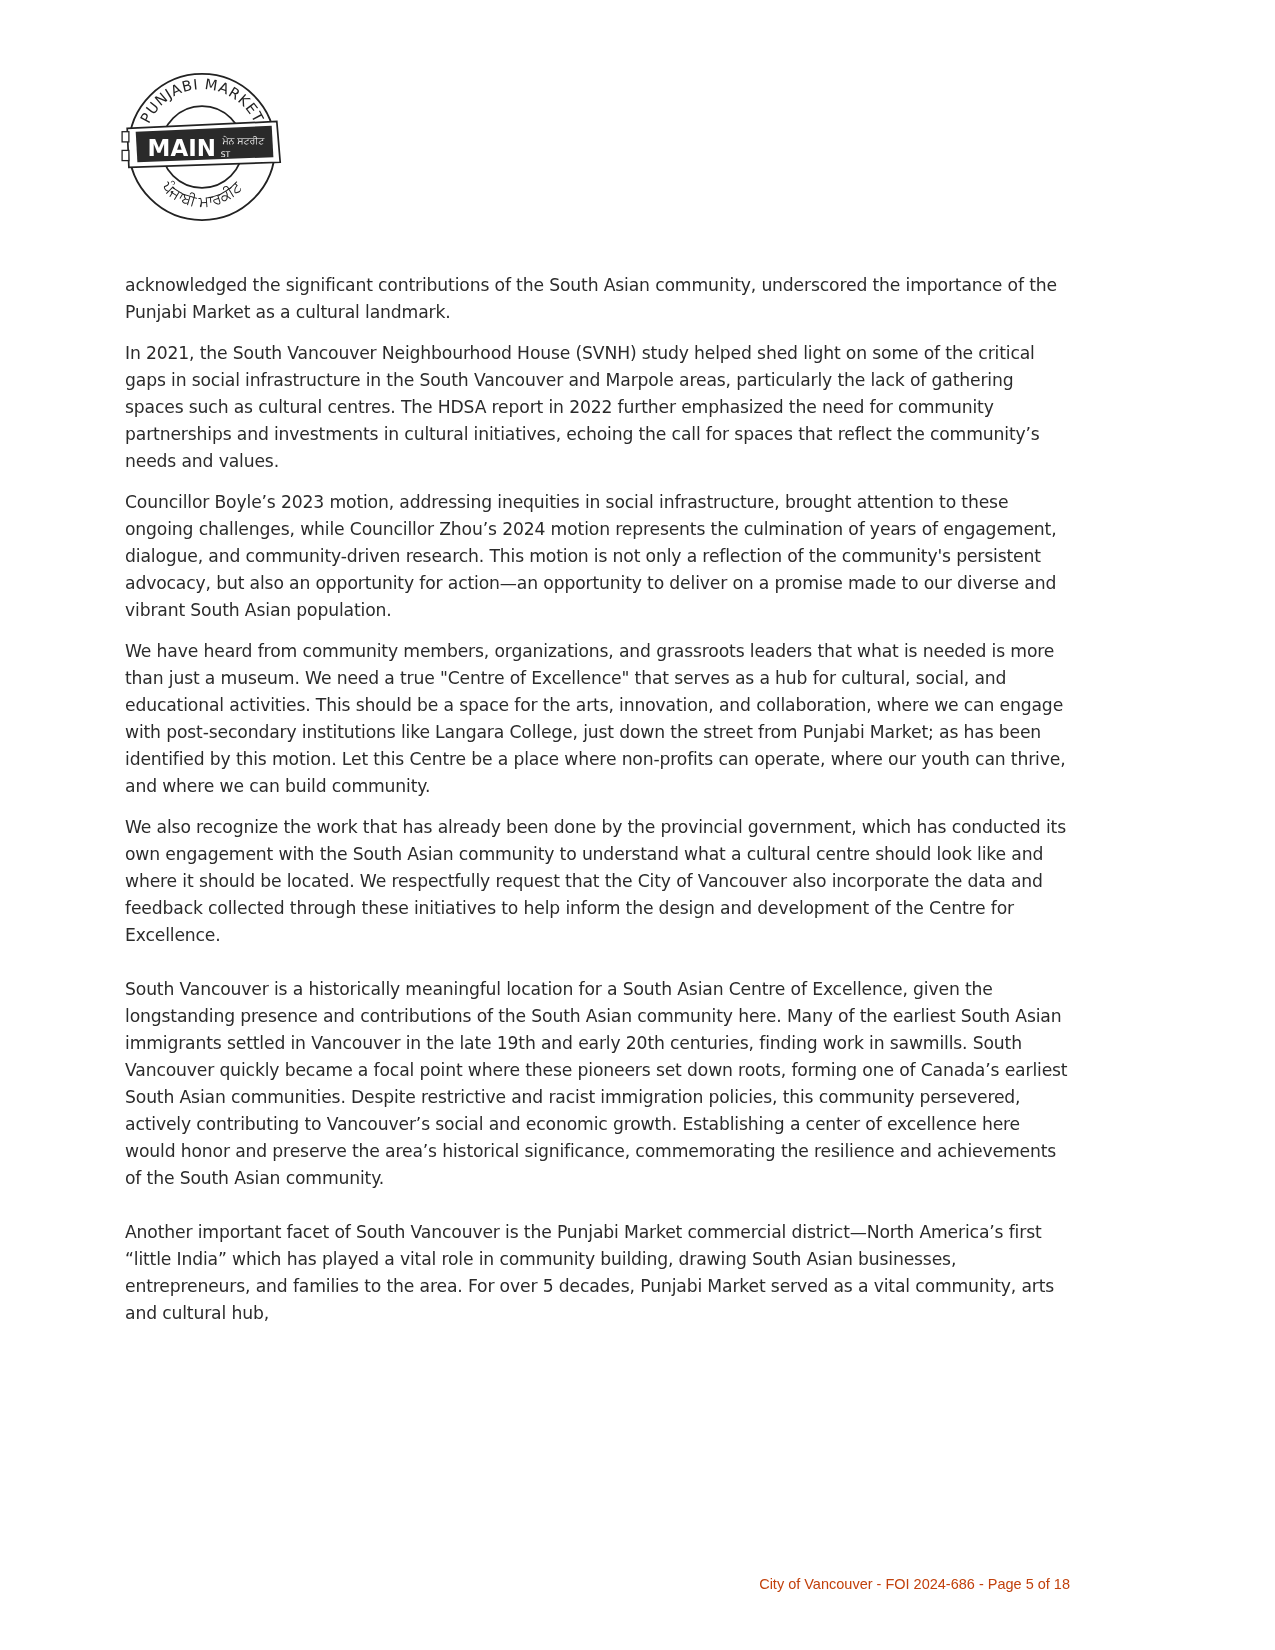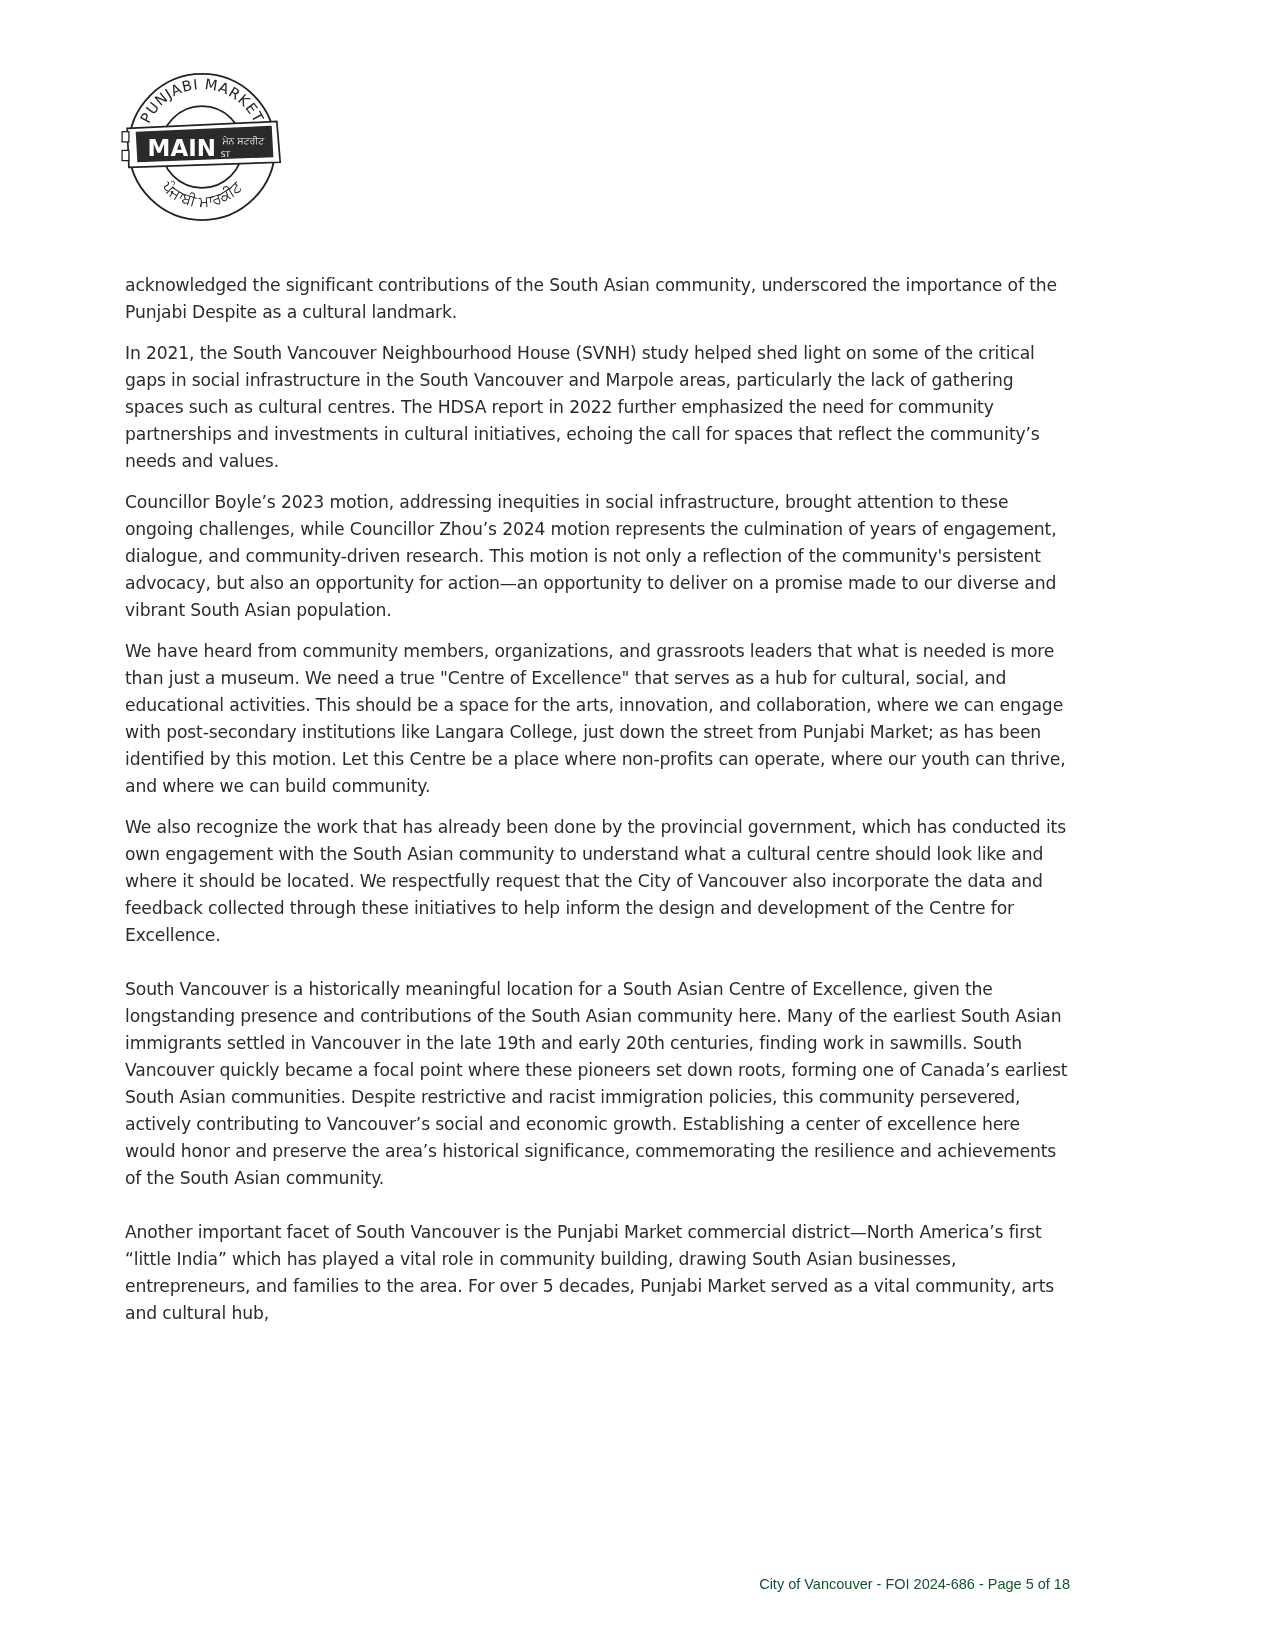--- a/index.html
+++ b/index.html
@@ -38,21 +38,21 @@
       color: #2b2b2b;
     }
     .gap-sm { margin-bottom: 14px; }
     .gap-lg { margin-bottom: 27px; }
     .footer {
       position: absolute;
       right: 205px;
       top: 1576px;
       font-family: "Liberation Sans", sans-serif;
       font-size: 14.5px;
-      color: #14532d;
+      color: #c2410c;
     }
   </style>
 </head>
 <body>
 
 <div class="logo">
   <svg viewBox="0 0 200 200" xmlns="http://www.w3.org/2000/svg">
 
     <circle cx="100" cy="100" r="86" fill="none" stroke="#222" stroke-width="2.2"></circle>
 
@@ -75,21 +75,21 @@
     <text x="36" y="110" font-family="DejaVu Sans, sans-serif" font-weight="bold" font-size="27" fill="#fff">MAIN</text>
     <text x="122" y="112" font-family="DejaVu Sans, sans-serif" font-size="9" fill="#fff">ST</text>
     <text x="124" y="96" font-family="DejaVu Sans, sans-serif" font-size="11" fill="#fff">ਮੇਨ ਸਟਰੀਟ</text>
     <text font-family="DejaVu Sans, sans-serif" font-size="18" fill="#222">
       <textPath href="#botArc" startOffset="50%" text-anchor="middle">ਪੰਜਾਬੀ ਮਾਰਕੀਟ</textPath>
     </text>
   </svg>
 </div>
 
 <div class="content">
-  <p class="para gap-sm">acknowledged the significant contributions of the South Asian community, underscored the importance of the Punjabi Despite as a cultural landmark.</p>
+  <p class="para gap-sm">acknowledged the significant contributions of the South Asian community, underscored the importance of the Punjabi Market as a cultural landmark.</p>
   <p class="para gap-sm">In 2021, the South Vancouver Neighbourhood House (SVNH) study helped shed light on some of the critical gaps in social infrastructure in the South Vancouver and Marpole areas, particularly the lack of gathering spaces such as cultural centres. The HDSA report in 2022 further emphasized the need for community partnerships and investments in cultural initiatives, echoing the call for spaces that reflect the community’s needs and values.</p>
   <p class="para gap-sm">Councillor Boyle’s 2023 motion, addressing inequities in social infrastructure, brought attention to these ongoing challenges, while Councillor Zhou’s 2024 motion represents the culmination of years of engagement, dialogue, and community-driven research. This motion is not only a reflection of the community's persistent advocacy, but also an opportunity for action—an opportunity to deliver on a promise made to our diverse and vibrant South Asian population.</p>
   <p class="para gap-sm">We have heard from community members, organizations, and grassroots leaders that what is needed is more than just a museum. We need a true "Centre of Excellence" that serves as a hub for cultural, social, and educational activities. This should be a space for the arts, innovation, and collaboration, where we can engage with post-secondary institutions like Langara College, just down the street from Punjabi Market; as has been identified by this motion. Let this Centre be a place where non-profits can operate, where our youth can thrive, and where we can build community.</p>
   <p class="para gap-lg">We also recognize the work that has already been done by the provincial government, which has conducted its own engagement with the South Asian community to understand what a cultural centre should look like and where it should be located. We respectfully request that the City of Vancouver also incorporate the data and feedback collected through these initiatives to help inform the design and development of the Centre for Excellence.</p>
   <p class="para gap-lg">South Vancouver is a historically meaningful location for a South Asian Centre of Excellence, given the longstanding presence and contributions of the South Asian community here. Many of the earliest South Asian immigrants settled in Vancouver in the late 19th and early 20th centuries, finding work in sawmills. South Vancouver quickly became a focal point where these pioneers set down roots, forming one of Canada’s earliest South Asian communities. Despite restrictive and racist immigration policies, this community persevered, actively contributing to Vancouver’s social and economic growth. Establishing a center of excellence here would honor and preserve the area’s historical significance, commemorating the resilience and achievements of the South Asian community.</p>
   <p class="para gap-lg">Another important facet of South Vancouver is the Punjabi Market commercial district—North America’s first “little India” which has played a vital role in community building, drawing South Asian businesses, entrepreneurs, and families to the area. For over 5 decades, Punjabi Market served as a vital community, arts and cultural hub,</p>
 </div>
 
 <div class="footer">City of Vancouver - FOI 2024-686 - Page 5 of 18</div>
 

